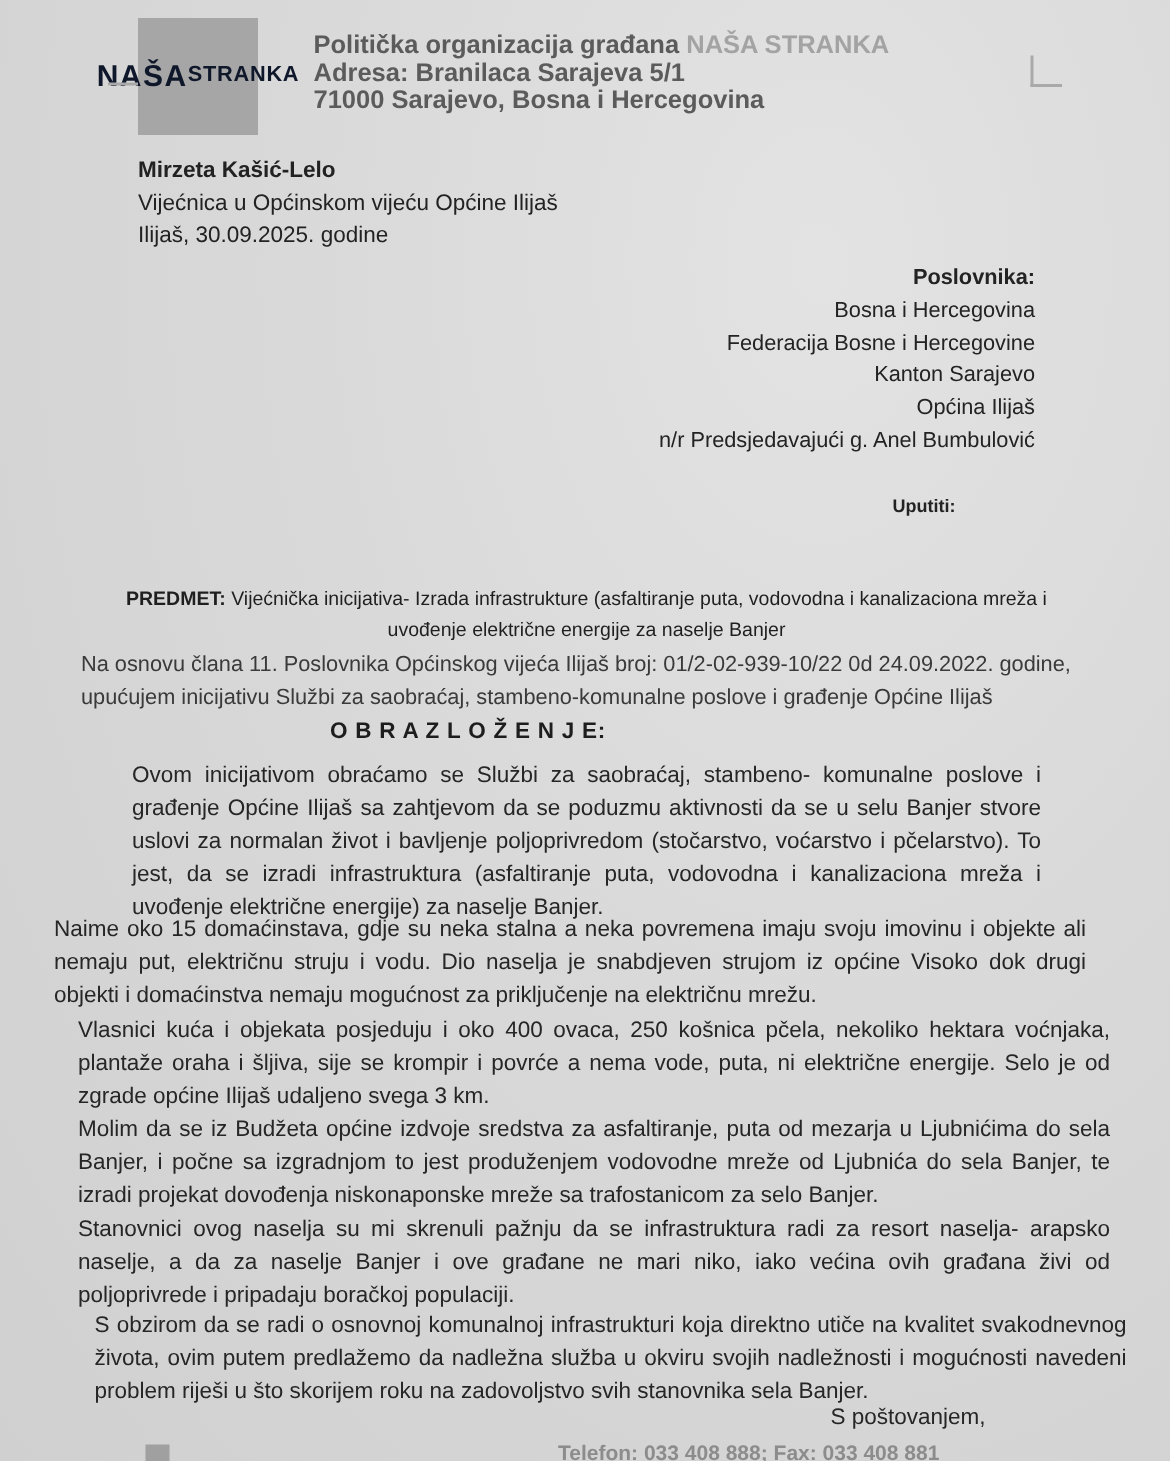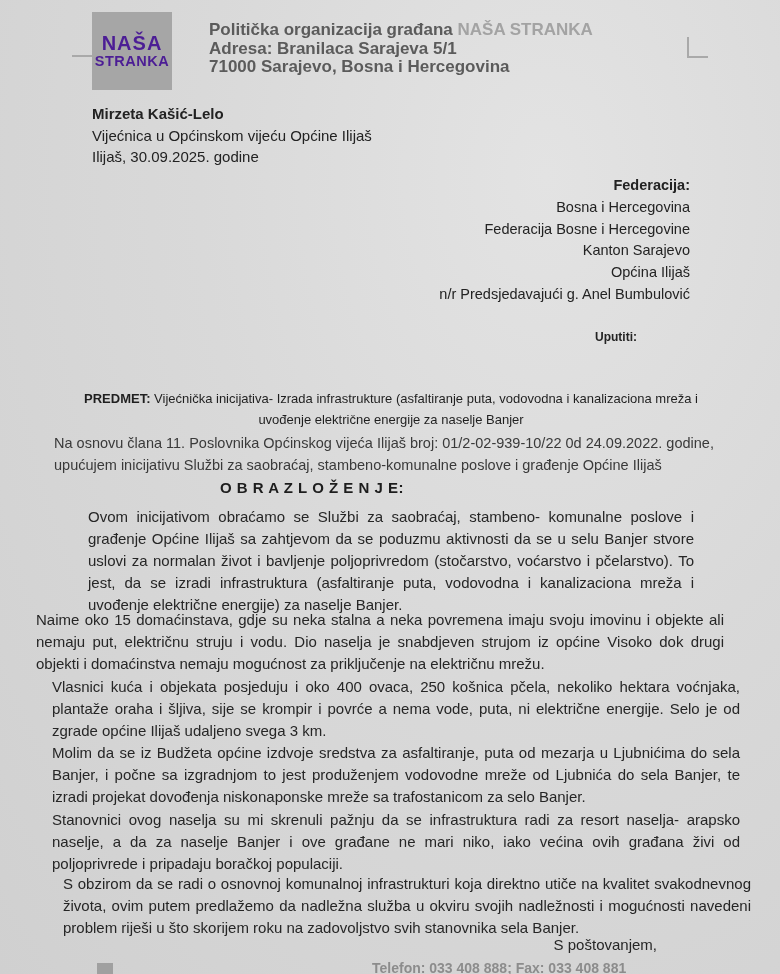--- a/index.html
+++ b/index.html
@@ -7,22 +7,22 @@
   .page{
     position:relative;width:780px;height:974px;overflow:hidden;
     background:radial-gradient(ellipse at 70% 18%, #e3e3e3 0%, #d9d9d9 45%, #d0d0d0 100%);
     color:#272727;
   }
   .abs{position:absolute;}
   .b{font-weight:bold;}
 
   
   .logo-box{left:92px;top:12px;width:80px;height:78px;background:#a6a6a6;
-    display:flex;flex-direction:column;align-items:center;justify-content:center;
-    color:#4c1d95;font-weight:bold;line-height:1.05;}
+    display:flex;flex-direction:row;align-items:center;justify-content:center;
+    color:#0f172a;font-weight:bold;line-height:1.05;}
   .logo-l1{font-size:20px;letter-spacing:1px;}
   .logo-l2{font-size:14.5px;letter-spacing:0.5px;}
   .mark{background:#a9a9a9;}
   .mark-left{left:72px;top:55px;width:20px;height:2px;}
   .mark-right-v{left:687px;top:37px;width:2px;height:21px;}
   .mark-right-h{left:687px;top:56px;width:21px;height:2px;}
   .org-block{left:209px;top:21px;font-weight:bold;font-size:17px;line-height:18.5px;color:#5b5b5b;}
   .org-name{color:#a3a3a3;}
 
   
@@ -79,21 +79,21 @@
     <div>71000 Sarajevo, Bosna i Hercegovina</div>
   </div>
 
   <div class="abs addressee">
     <div class="b">Mirzeta Kašić-Lelo</div>
     <div>Vijećnica u Općinskom vijeću Općine Ilijaš</div>
     <div>Ilijaš, 30.09.2025. godine</div>
   </div>
 
   <div class="abs dostaviti">
-    <div class="b">Federacija:</div>
+    <div class="b">Poslovnika:</div>
     <div>Bosna i Hercegovina</div>
     <div>Federacija Bosne i Hercegovine</div>
     <div>Kanton Sarajevo</div>
     <div>Općina Ilijaš</div>
     <div>n/r Predsjedavajući g. Anel Bumbulović</div>
   </div>
 
   <div class="abs uputiti">
     <div class="b uput-label">Uputiti:</div>
   </div>

